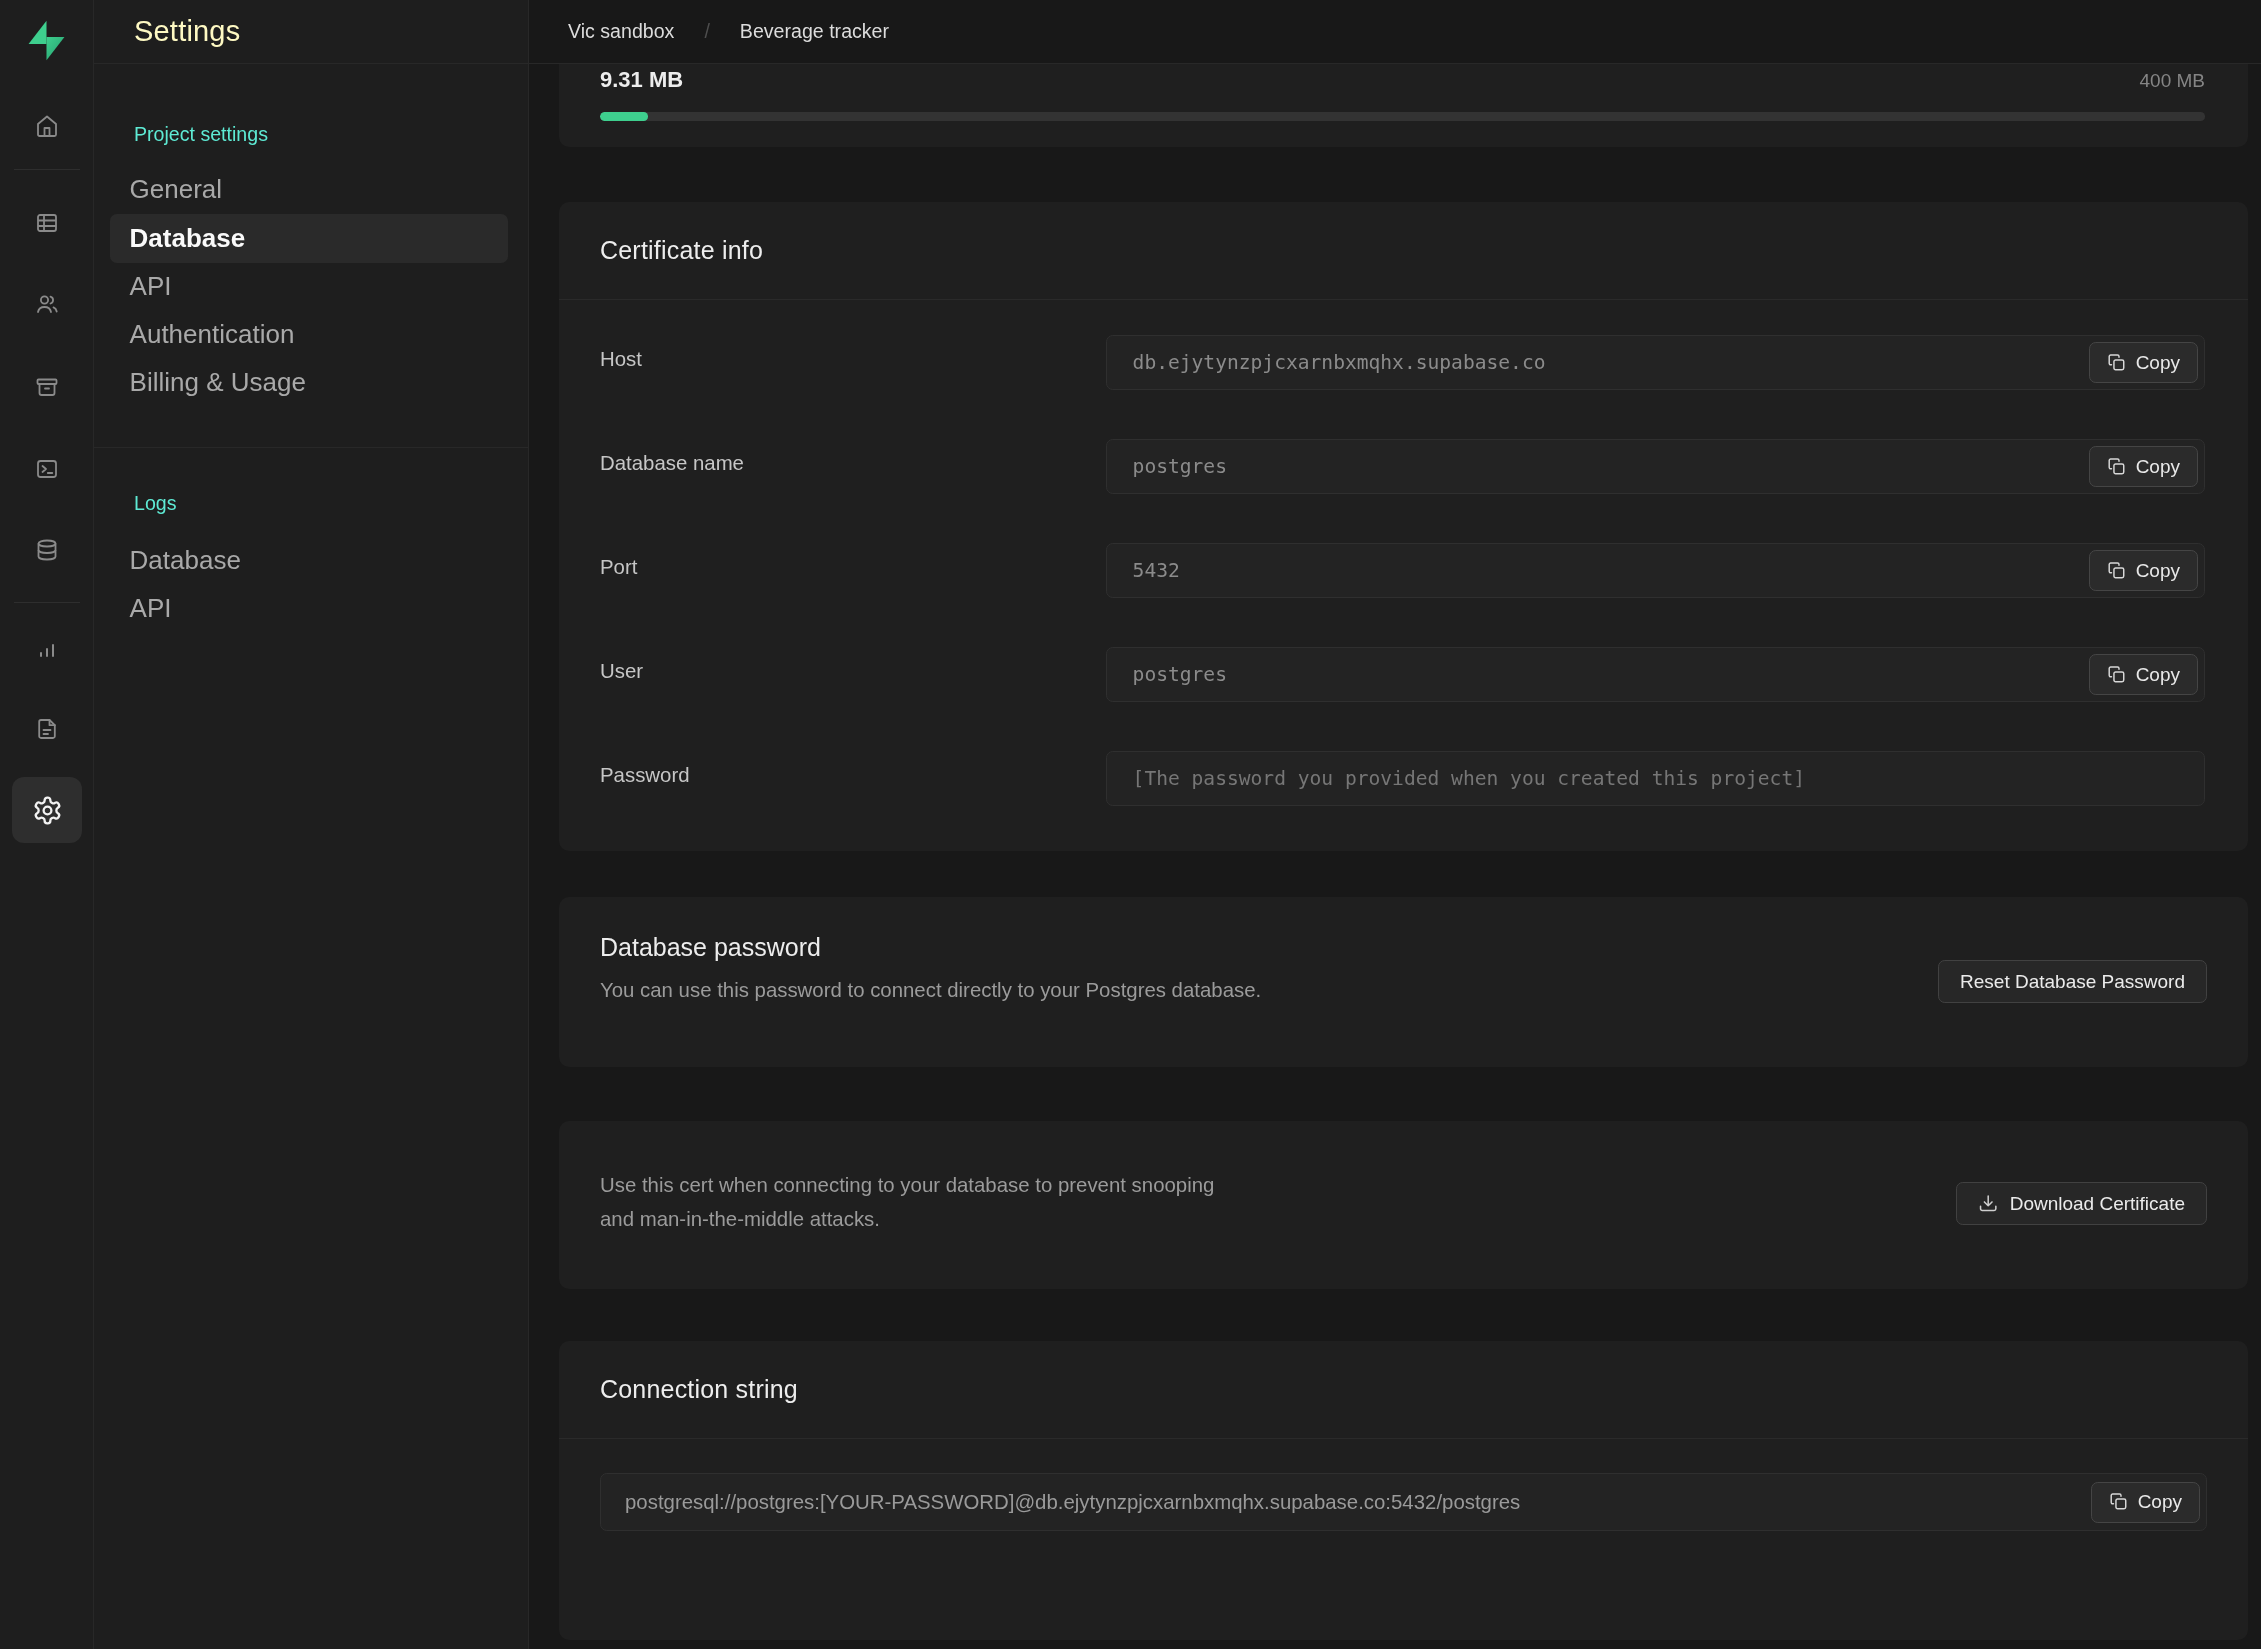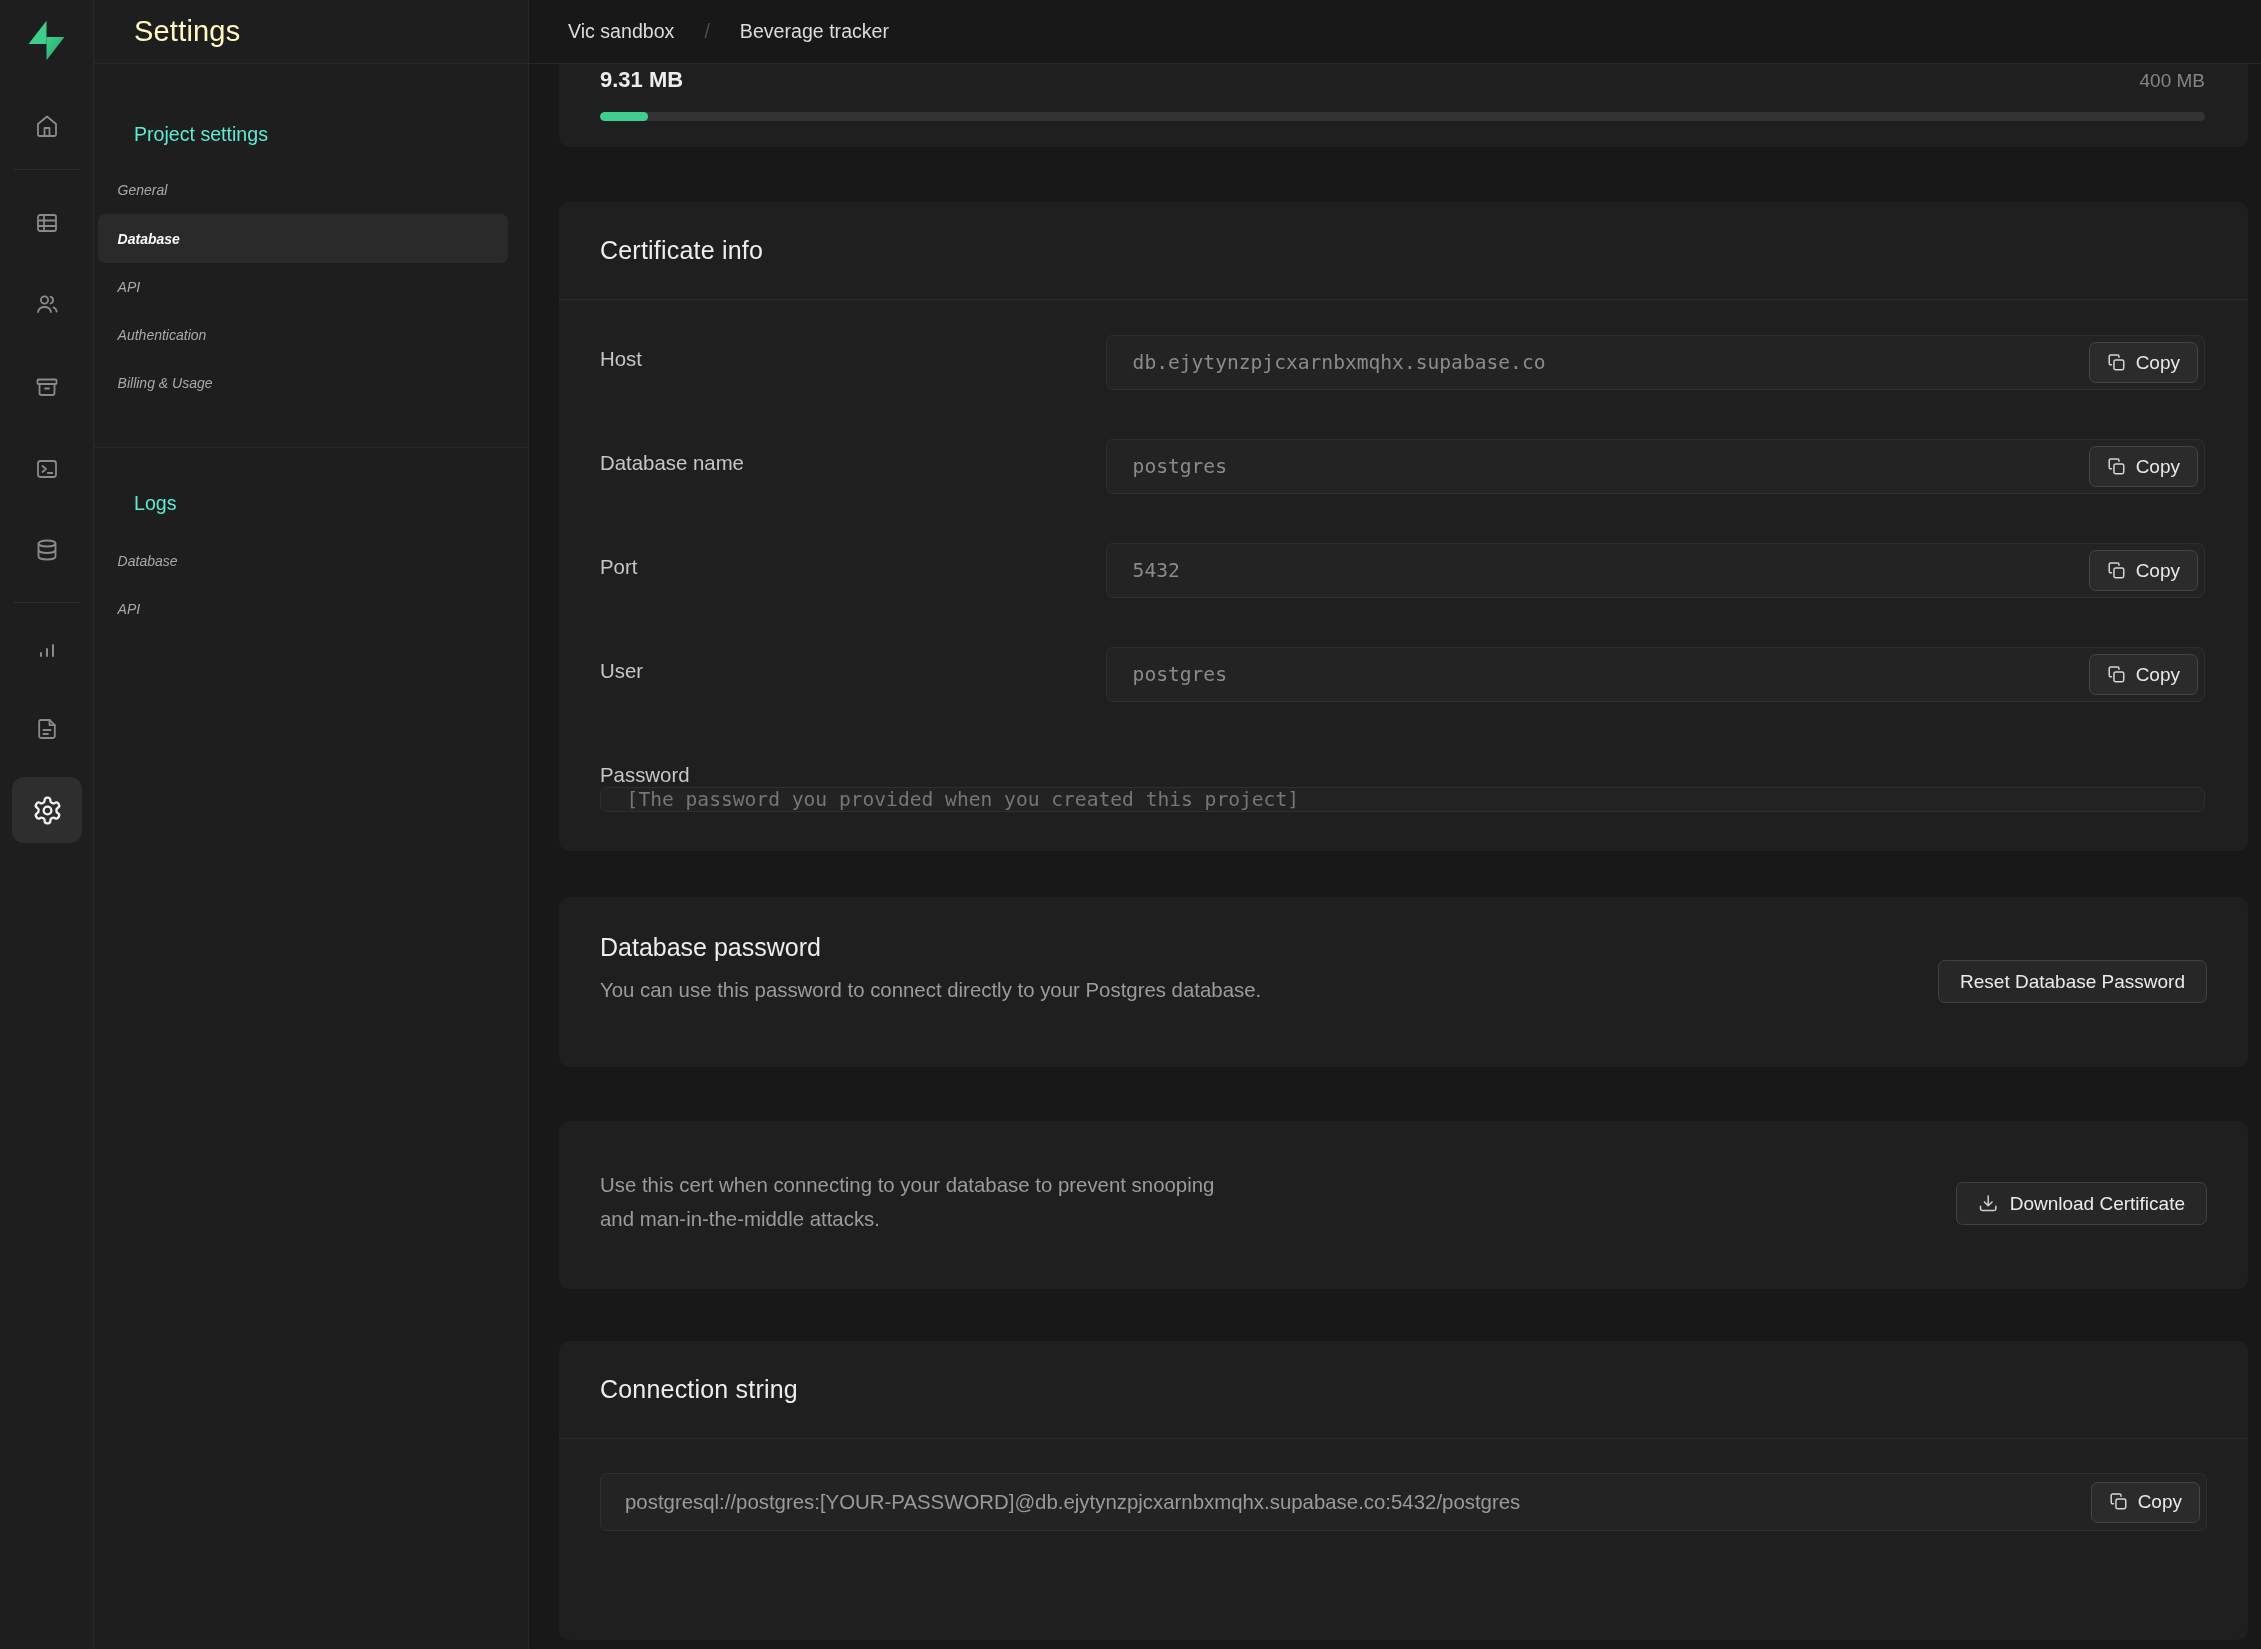--- a/index.html
+++ b/index.html
@@ -14,21 +14,21 @@
   .rail-divider { position:absolute; left:13.6px; width:66px; height:0.9px; background:#2e2e2e; }
   .logo { position:absolute; left:26.4px; top:20.4px; width:41px; height:41px; cursor:pointer; }
   .settings-active { position:absolute; left:12px; top:777px; width:70px; height:66px; background:#2e2e2e; border-radius:12px; display:flex; align-items:center; justify-content:center; color:#f2f2f2; cursor:pointer; }
   .settings-active svg { width:31px; height:31px; }
 
   
   .menu { width:435px; background:#1e1e1e; border-right:0.9px solid #282828; position:relative; flex:none; }
   .menu-header { height:64px; border-bottom:0.9px solid #282828; display:flex; align-items:center; padding-left:40px; }
   .menu-title { font-size:29px; color:#fef9c3; font-weight:500; letter-spacing:0.2px; }
   .menu-section-header { position:absolute; left:40px; font-size:19.6px; color:#5eead4; }
-  .menu-item { position:absolute; left:4px; right:20.4px; height:49px; display:flex; align-items:center; padding-left:19.6px; font-size:14px; color:#a9a9a9; border-radius:6.8px; cursor:pointer;font-style:italic; }
+  .menu-item { position:absolute; left:16px; right:20.4px; height:49px; display:flex; align-items:center; padding-left:19.6px; font-size:26px; color:#a9a9a9; border-radius:6.8px; cursor:pointer; }
   .menu-item.active { background:#2a2a2a; color:#fafafa; font-weight:600; }
   .menu-divider { position:absolute; left:0; width:100%; height:0.9px; background:#282828; }
 
   
   .main { flex:1; background:#181818; display:flex; flex-direction:column; min-width:0; }
   .main-header { height:64px; border-bottom:0.9px solid #282828; display:flex; align-items:center; padding-left:39px; flex:none; }
   .crumb { font-size:19.6px; color:#dcdcdc; cursor:pointer; }
   .crumb-sep { font-size:19.6px; color:#4e4e4e; margin:0 30px; }
   .scroll { flex:1; overflow:hidden; position:relative; }
   .content { padding-left:30px; }
@@ -41,21 +41,21 @@
   .usage-limit { font-size:19px; color:#858585; margin-top:2.6px; }
   .usage-track { position:absolute; left:41px; right:43px; top:101px; height:8.5px; border-radius:4.3px; background:#333333; overflow:hidden; }
   .usage-fill { height:100%; border-radius:4.3px; background:#3ecf8e; }
 
   
   .ci-card { margin-top:55px; height:649px; }
   .card-head { height:98px; padding:0 41px; display:flex; align-items:center; border-bottom:0.9px solid #2a2a2a; }
   .card-title { font-size:25px; font-weight:500; color:#ededed; letter-spacing:0.2px; }
   .ci-rows { padding:35px 43px 0 41px; }
   .ci-row { display:flex; margin-bottom:49px; }
-  .ci-row:last-child { margin-bottom:0;flex-direction:column; }
+  .ci-row:last-child { margin-bottom:0; }
   .ci-label { width:506px; flex:none; padding-top:12.8px; font-size:20.4px; color:#c6c6c6; }
   .field { flex:1; height:55px; background:#232323; border:0.9px solid #2f2f2f; border-radius:6.8px; position:relative; display:flex; align-items:center; padding-left:25.6px; }
   .field-value { font-family:"DejaVu Sans Mono", monospace; font-size:19.6px; color:#8b8b8b; white-space:nowrap; }
   .field-value.placeholder { color:#767676; }
   .copy-btn { position:absolute; right:6px; top:6px; height:41px; padding:0 17px; display:flex; align-items:center; gap:9.4px; background:#2b2b2b; border:0.9px solid #454545; border-radius:6.8px; color:#e8e8e8; font-size:19px; cursor:pointer; }
   .copy-btn svg { width:19.6px; height:19.6px; color:#d8d8d8; }
 
   
   .action-card { display:flex; justify-content:space-between; padding:0 41px; }
   .dbp-card { margin-top:46px; height:170px; }

